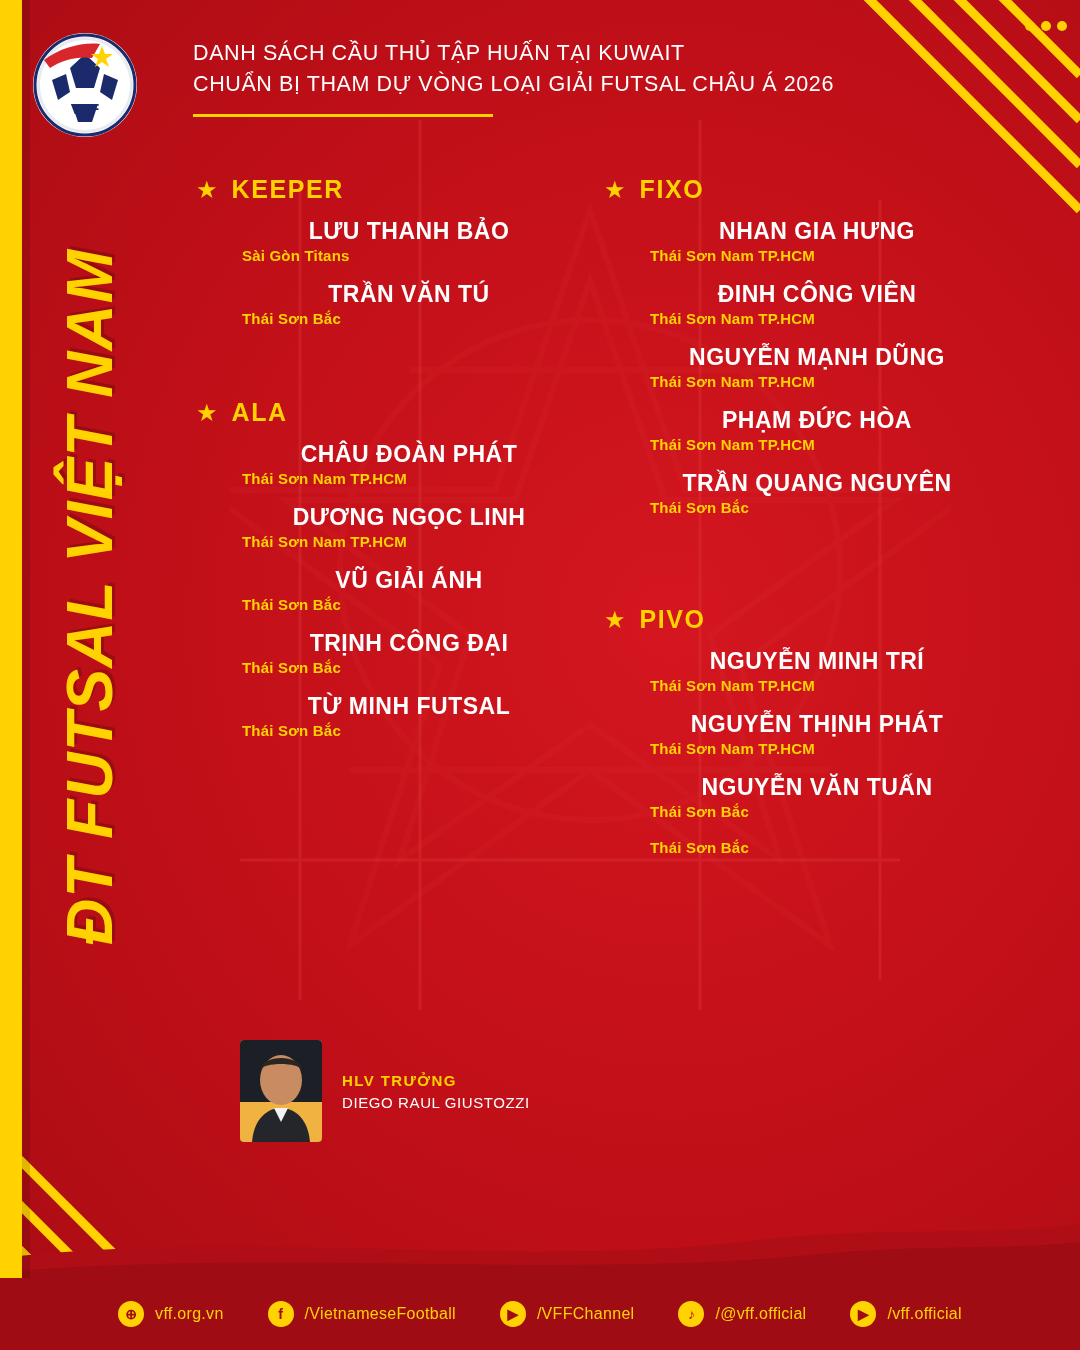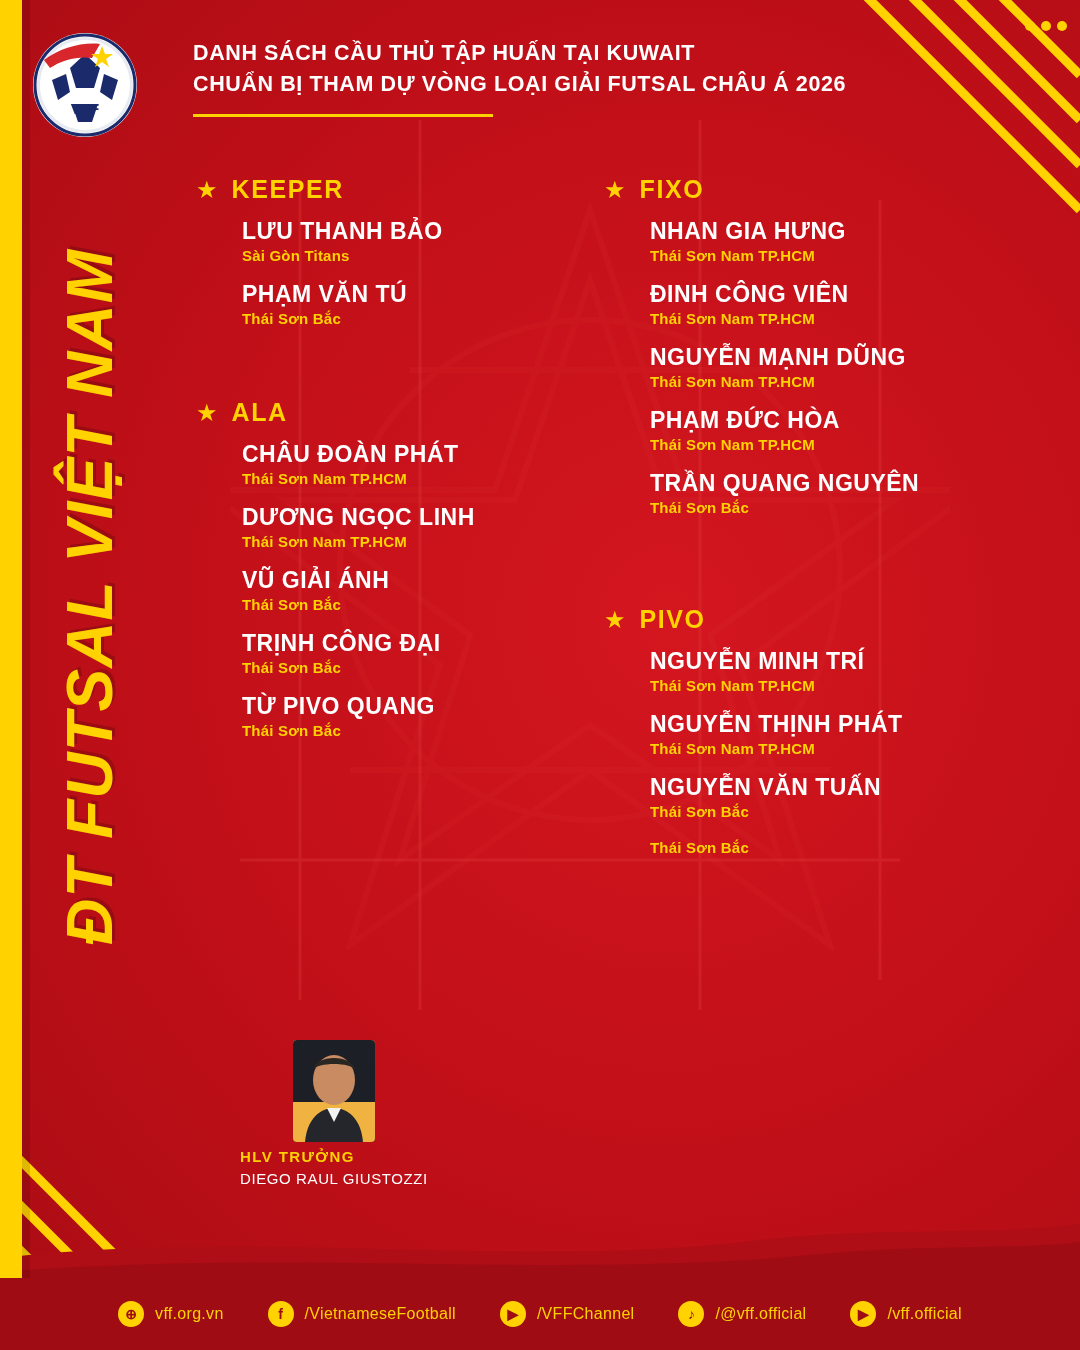--- a/index.html
+++ b/index.html
@@ -65,21 +65,21 @@
     width: 110px; height: 110px;
   }
 
   
   .header {
     position: absolute; left: 193px; top: 38px; width: 700px;
   }
   .header .line {
     color: #fff;
     font-size: 21.5px;
-    font-weight: bold;
+    font-weight: normal;
     letter-spacing: .6px;
     line-height: 31px;
     white-space: nowrap;
   }
   .header .rule {
     margin-top: 14px;
     width: 300px; height: 3px;
     background: #ffd200;
   }
 
@@ -104,36 +104,37 @@
     letter-spacing: 1.6px;
   }
   .player { margin: 0 0 14px 46px; }
   .player-name {
     color: #ffffff;
     font-size: 23px;
     font-weight: bold;
     letter-spacing: .5px;
     line-height: 27px;
     white-space: nowrap;
+    text-align: center;
   }
   .player-club {
     color: #ffd200;
     font-size: 15px;
     line-height: 22px;
     letter-spacing: .2px;
     white-space: nowrap;
     font-weight: bold;
   }
   .gap-ala  { height: 54px; }
   .gap-pivo { height: 72px; }
 
   
   .coach {
     position: absolute; left: 240px; top: 1040px;
-    display: flex; align-items: center; gap: 6px; flex-direction: column;
+    display: flex; align-items: center; gap: 20px;
   }
   .coach-photo {
     width: 82px; height: 102px;
     border-radius: 4px;
     overflow: hidden;
     background: linear-gradient(#f2c56a, #b9823c);
     position: relative;
     flex: none;
   }
   .coach-text .role {
@@ -268,21 +269,21 @@
     <div class="group">
       <div class="group-head">
         <span class="star">★</span>
         <span class="group-title">KEEPER</span>
       </div>
       <div class="player">
         <div class="player-name">LƯU THANH BẢO</div>
         <div class="player-club">Sài Gòn Titans</div>
       </div>
       <div class="player">
-        <div class="player-name">PHẠM VĂN TÚ</div>
+        <div class="player-name">TRẦN VĂN TÚ</div>
         <div class="player-club">Thái Sơn Bắc</div>
       </div>
     </div>
 
     <div class="gap-ala"></div>
 
     <div class="group">
       <div class="group-head">
         <span class="star">★</span>
         <span class="group-title">ALA</span>
@@ -297,21 +298,21 @@
       </div>
       <div class="player">
         <div class="player-name">VŨ GIẢI ÁNH</div>
         <div class="player-club">Thái Sơn Bắc</div>
       </div>
       <div class="player">
         <div class="player-name">TRỊNH CÔNG ĐẠI</div>
         <div class="player-club">Thái Sơn Bắc</div>
       </div>
       <div class="player">
-        <div class="player-name">TỪ PIVO QUANG</div>
+        <div class="player-name">TỪ MINH FUTSAL</div>
         <div class="player-club">Thái Sơn Bắc</div>
       </div>
     </div>
   </div>
 
   <div class="col col-right">
 
     <div class="group">
       <div class="group-head">
         <span class="star">★</span>

